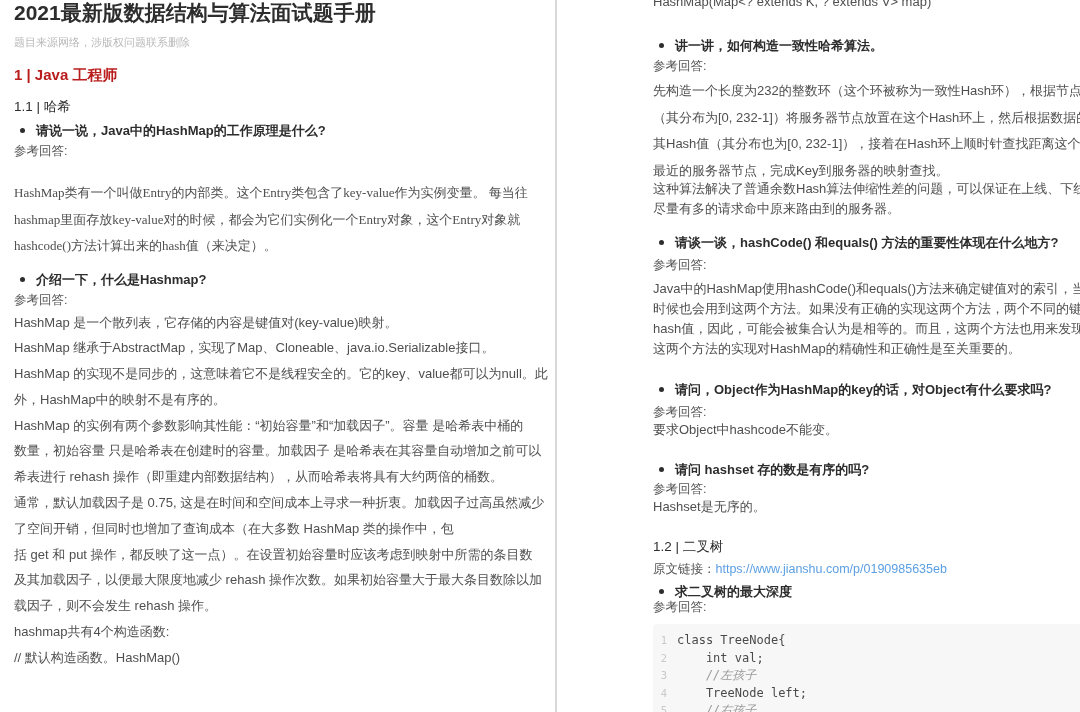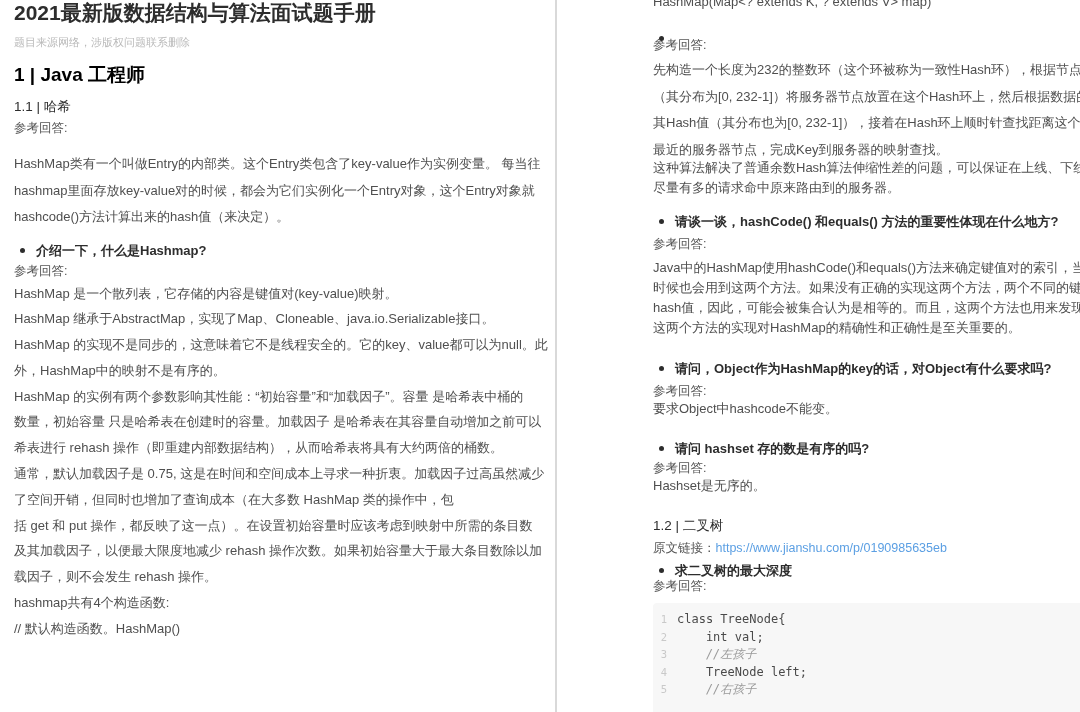--- a/index.html
+++ b/index.html
@@ -22,21 +22,21 @@
   
   .doc-title {
     font-size: 21px; font-weight: 700; color: #2d2d2d;
     line-height: 24px; padding-top: 1px; white-space: nowrap;
   }
   .doc-subtitle {
     font-size: 11px; color: #b9b9b9; line-height: 14px;
     margin-top: 10px; white-space: nowrap;
   }
   .h-section {
-    font-size: 19px; font-weight: 700; color: #000000;
+    font-size: 15px; font-weight: 700; color: #b91c1c;
     line-height: 18px; margin-top: 17px; white-space: nowrap;
   }
   .h-sub {
     font-size: 13.5px; font-weight: 400; color: #2d2d2d;
     line-height: 17px; white-space: nowrap;
   }
   .page-left  .h-sub { margin-top: 14px; }
   .q {
     position: relative; padding-left: 22px;
     font-size: 13px; font-weight: 700; color: #2d2d2d;
@@ -49,21 +49,21 @@
   .ref { font-size: 12.5px; color: #565656; line-height: 14px; white-space: nowrap; }
   .para .line { font-size: 13px; color: #4f4f4f; white-space: nowrap; }
   .lh26 .line { line-height: 26.5px; }
   .lh25 .line { line-height: 25.8px; }
   .lh19 .line { line-height: 19.5px; }
   .lh20 .line { line-height: 20px; }
   .single { font-size: 13px; color: #4f4f4f; line-height: 14px; white-space: nowrap; }
   
   .page-left .q1   { margin-top: 8px; }
   .page-left .ref1 { margin-top: 6px; }
-  .page-left .p1   { margin-top: 16px; }
+  .page-left .p1   { margin-top: 22px; font-family: Liberation Serif, serif; }
   .page-left .q2   { margin-top: 12px; }
   .page-left .ref2 { margin-top: 6px; }
   .page-left .p2   { margin-top: 3px; }
   
   .top-line { margin-top: -8px; font-size: 13px; line-height: 20px; white-space: nowrap; }
   .page-right .q1   { margin-top: 26px; }
   .page-right .refa { margin-top: 6px; }
   .page-right .p1a  { margin-top: 5px; }
   .page-right .p1b  { margin-top: -5px; }
   .page-right .q2   { margin-top: 17px; }
@@ -105,20 +105,24 @@
 <body>
 
 <div id="screen">
 
   <div class="page-left">
     <div class="doc-title">2021最新版数据结构与算法面试题手册</div>
     <div class="doc-subtitle">题目来源网络，涉版权问题联系删除</div>
     <div class="h-section">1 | Java 工程师</div>
     <div class="h-sub">1.1 | 哈希</div>
 
+    <div class="q q1">
+      <span class="dot"></span>
+      <span>请说一说，Java中的HashMap的工作原理是什么?</span>
+    </div>
     <div class="ref ref1">参考回答:</div>
     <div class="para lh26 p1">
       <div class="line">HashMap类有一个叫做Entry的内部类。这个Entry类包含了key-value作为实例变量。 每当往</div>
       <div class="line">hashmap里面存放key-value对的时候，都会为它们实例化一个Entry对象，这个Entry对象就</div>
       <div class="line">hashcode()方法计算出来的hash值（来决定）。</div>
     </div>
 
     <div class="q q2">
       <span class="dot"></span>
       <span>介绍一下，什么是Hashmap?</span>
@@ -142,20 +146,21 @@
     </div>
   </div>
 
   <div class="divider"></div>
 
   <div class="page-right">
     <div class="top-line">HashMap(Map&lt;? extends K, ? extends V&gt; map)</div>
 
     <div class="q q1">
       <span class="dot"></span>
+      <span>讲一讲，如何构造一致性哈希算法。</span>
     </div>
     <div class="ref refa">参考回答:</div>
     <div class="para lh26 p1a">
       <div class="line">先构造一个长度为232的整数环（这个环被称为一致性Hash环），根据节点名称的Hash值</div>
       <div class="line">（其分布为[0, 232-1]）将服务器节点放置在这个Hash环上，然后根据数据的Key值计算得</div>
       <div class="line">其Hash值（其分布也为[0, 232-1]），接着在Hash环上顺时针查找距离这个Key值的Hash</div>
       <div class="line">最近的服务器节点，完成Key到服务器的映射查找。</div>
     </div>
     <div class="para lh19 p1b">
       <div class="line">这种算法解决了普通余数Hash算法伸缩性差的问题，可以保证在上线、下线服务器的情况</div>

